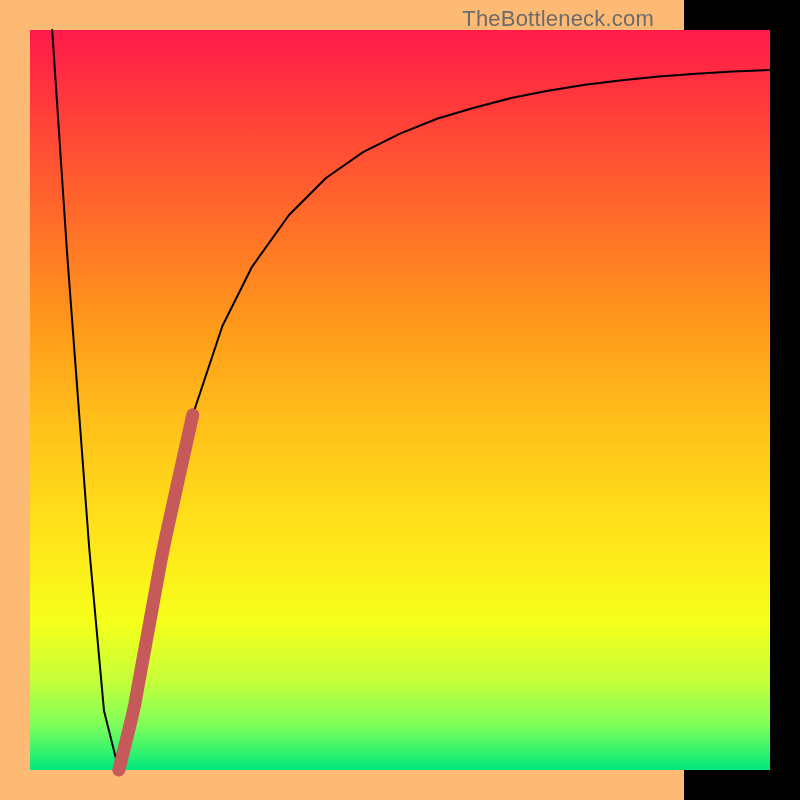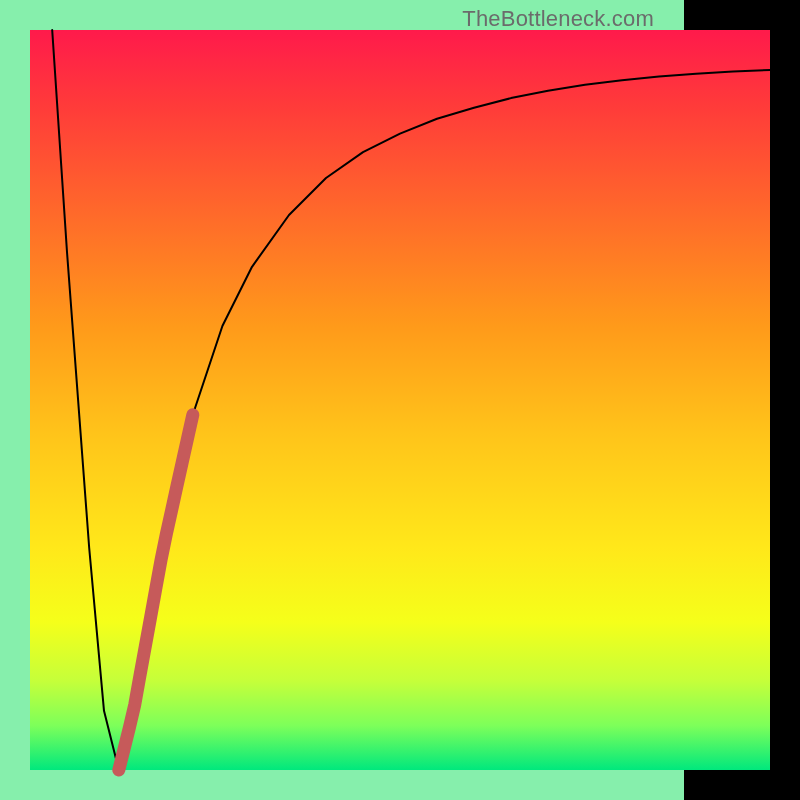--- a/index.html
+++ b/index.html
@@ -8,21 +8,21 @@
     width: 800px;
     height: 800px;
     overflow: hidden;
     background: #000;
     font-family: Arial, Helvetica, sans-serif;
   }
   .frame {
     position: relative;
     width: 684px;
     height: 800px;
-    background: #86efac;
+    background: #fdba74;
   }
   .plot-area {
     position: absolute;
     left: 30px;
     top: 30px;
     width: 740px;
     height: 740px;
     background: linear-gradient(to bottom,
       #ff1a4b 0%,
       #ff3a3a 10%,

